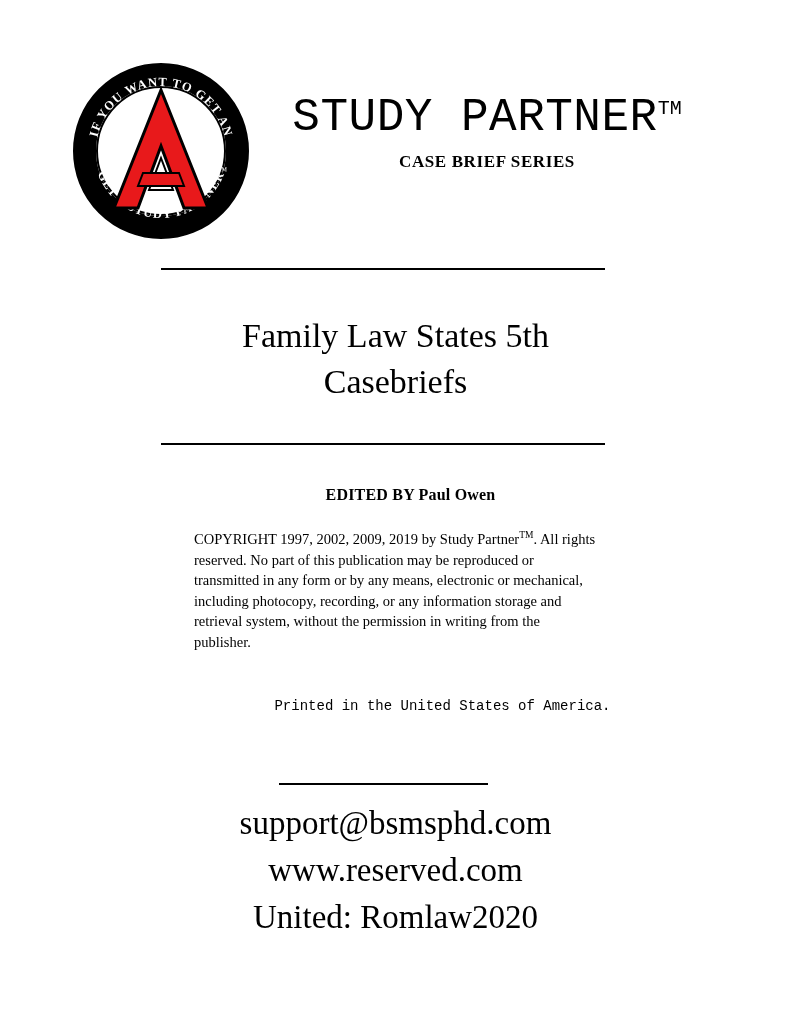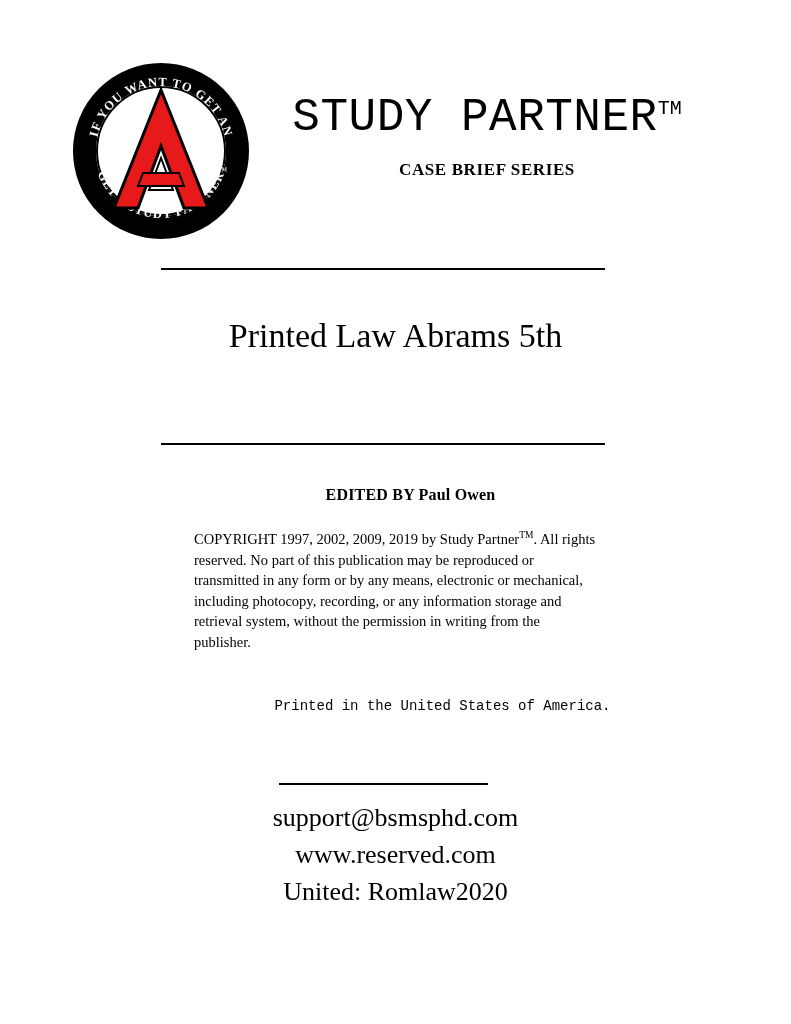--- a/index.html
+++ b/index.html
@@ -60,21 +60,21 @@
   .brand-title .tm {
     font-size: 20px;
     vertical-align: super;
     letter-spacing: 0;
   }
   .brand-sub {
     font-family: "Liberation Serif", serif;
     font-size: 17px;
     font-weight: bold;
     letter-spacing: 0.6px;
-    margin-top: 18px;
+    margin-top: 10px;
   }
 
   
   .rule {
     position: absolute;
     left: 161px;
     width: 444px;
     border-top: 2px solid #000;
     height: 0;
   }
@@ -144,21 +144,21 @@
     margin-left: 47px;
   }
 
   
   .contact {
     position: absolute;
     top: 800px;
     left: 0;
     width: 791px;
     text-align: center;
-    font-size: 26px;
+    font-size: 33px;
     line-height: 1.42;
     font-family: "Liberation Serif", serif;
   }
   .contact div { white-space: nowrap; }
 </style>
 </head>
 <body>
 
 <div class="page">
 
@@ -196,21 +196,22 @@
     <div class="title-block">
       <div class="brand-title"><span>STUDY PARTNER</span><span class="tm">TM</span></div>
       <div class="brand-sub">CASE BRIEF SERIES</div>
     </div>
   </div>
 
   <div class="rule rule-top"></div>
   <div class="rule rule-mid"></div>
 
   <div class="book-title">
-    <div>Printed Law Abrams 5th</div>
+    <div>Family Law States 5th</div>
+    <div>Casebriefs</div>
   </div>
 
   <div class="editor">EDITED BY Paul Owen</div>
 
   <div class="copyright"><span>COPYRIGHT 1997, 2002, 2009, 2019  by Study Partner</span><span class="sup">TM</span><span>.  All rights reserved. No part of this publication may be reproduced or transmitted in any  form or by any means, electronic or mechanical, including photocopy, recording, or any information storage and retrieval system, without the permission in writing from the publisher.</span></div>
 
   <div class="printed">Printed in the United States of America.</div>
 
   <div class="rule-short"></div>
 

